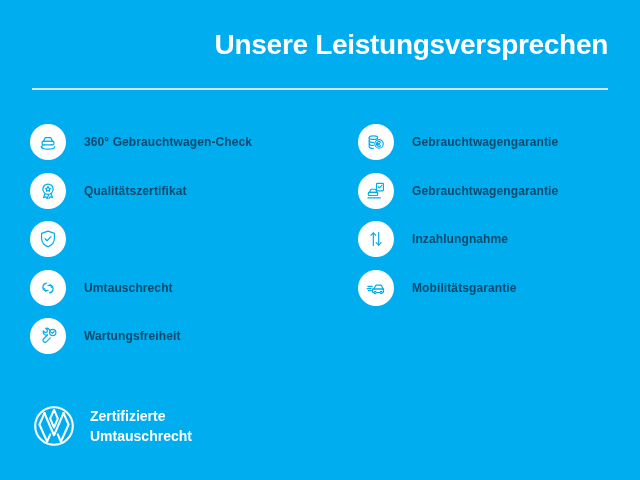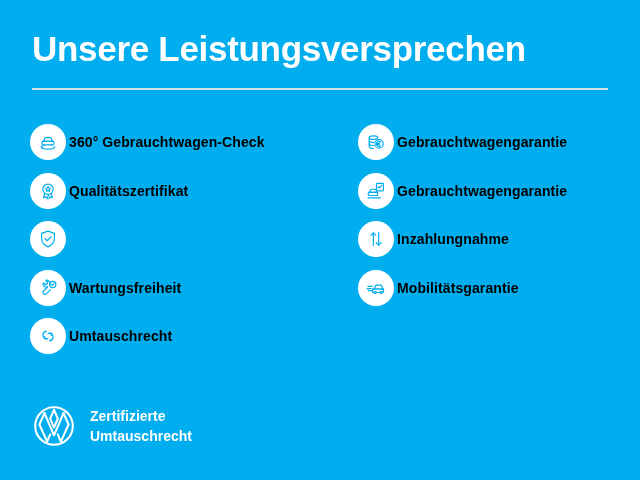--- a/index.html
+++ b/index.html
@@ -20,26 +20,27 @@
     background: #00adee;
     box-sizing: border-box;
   }
   .header {
     position: absolute;
     left: 32px;
     top: 30px;
     right: 32px;
   }
   .title {
-    font-size: 35px;
+    font-size: 28px;
     font-weight: bold;
     color: #ffffff;
     letter-spacing: -0.3px;
     line-height: 1.1;
     white-space: nowrap;
+    text-align: right;
   }
   .divider {
     position: absolute;
     left: 32px;
     top: 88px;
     width: 576px;
     height: 2px;
     background: #dfe7e8;
     opacity: 0.95;
   }
@@ -72,24 +73,24 @@
     display: flex;
     align-items: center;
     justify-content: center;
   }
   .badge svg {
     width: 22px;
     height: 22px;
     display: block;
   }
   .item-label {
-    margin-left: 3px;
-    font-size: 14px;
+    margin-left: 18px;
+    font-size: 12px;
     font-weight: bold;
-    color: #000000;
+    color: #0c4a6e;
     letter-spacing: 0.1px;
     white-space: nowrap;
   }
 
   .footer {
     position: absolute;
     left: 32px;
     top: 404px;
     display: flex;
     align-items: center;
@@ -154,39 +155,39 @@
           <svg viewBox="0 0 24 24" fill="none" stroke="#00adee" stroke-width="1.3" stroke-linecap="round" stroke-linejoin="round">
             <path d="M12 3.4l7 2.4v5.5c0 4.1-2.9 7.6-7 9.3-4.1-1.7-7-5.2-7-9.3V5.8z"></path>
             <path d="M8.7 11.6l2.3 2.3 4.3-4.4"></path>
           </svg>
         </div>
       </div>
 
       <div class="item">
         <div class="badge">
           <svg viewBox="0 0 24 24" fill="none" stroke="#00adee" stroke-width="1.3" stroke-linecap="round" stroke-linejoin="round">
+            <path d="M10.3 6.6a4.5 4.5 0 0 0-1.1 8.6"></path>
+            <path d="M8.4 12.6l.8 2.8 2.8-.8"></path>
+            <path d="M13.7 17.4a4.5 4.5 0 0 0 1.1-8.6"></path>
+            <path d="M15.6 11.4l-.8-2.8-2.8.8"></path>
+          </svg>
+        </div>
+        <div class="item-label">Umtauschrecht</div>
+      </div>
+
+      <div class="item">
+        <div class="badge">
+          <svg viewBox="0 0 24 24" fill="none" stroke="#00adee" stroke-width="1.3" stroke-linecap="round" stroke-linejoin="round">
             <path d="M11.4 10.9l-4.1 4.1a2.2 2.2 0 1 0 3.1 3.1l4.1-4.1"></path>
             <path d="M11.4 10.9a3.6 3.6 0 0 1-4.5-4.6l2 2 2-.6.6-2-2-2a3.6 3.6 0 0 1 4.5 4.6"></path>
             <circle cx="17.2" cy="8.1" r="3.4"></circle>
             <path d="M15.7 8.1l1.1 1.1 2-2.2"></path>
           </svg>
         </div>
         <div class="item-label">Wartungsfreiheit</div>
-      </div>
-
-      <div class="item">
-        <div class="badge">
-          <svg viewBox="0 0 24 24" fill="none" stroke="#00adee" stroke-width="1.3" stroke-linecap="round" stroke-linejoin="round">
-            <path d="M10.3 6.6a4.5 4.5 0 0 0-1.1 8.6"></path>
-            <path d="M8.4 12.6l.8 2.8 2.8-.8"></path>
-            <path d="M13.7 17.4a4.5 4.5 0 0 0 1.1-8.6"></path>
-            <path d="M15.6 11.4l-.8-2.8-2.8.8"></path>
-          </svg>
-        </div>
-        <div class="item-label">Umtauschrecht</div>
       </div>
 
     </div>
 
     <div class="col col-right">
 
       <div class="item">
         <div class="badge">
           <svg viewBox="0 0 24 24" fill="none" stroke="#00adee" stroke-width="1.3" stroke-linecap="round" stroke-linejoin="round">
             <ellipse cx="9.2" cy="7.3" rx="4.6" ry="1.9"></ellipse>

